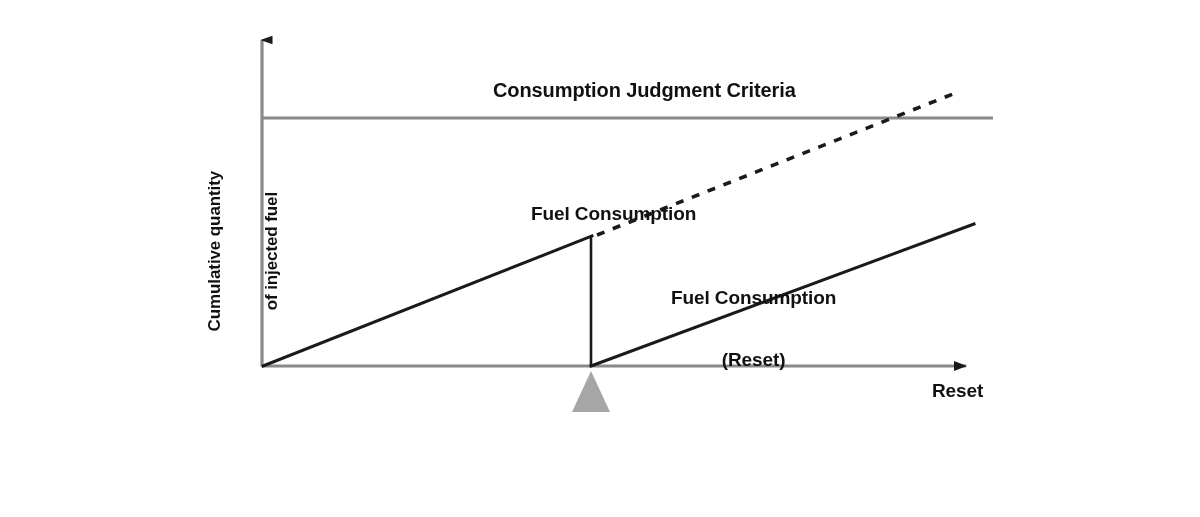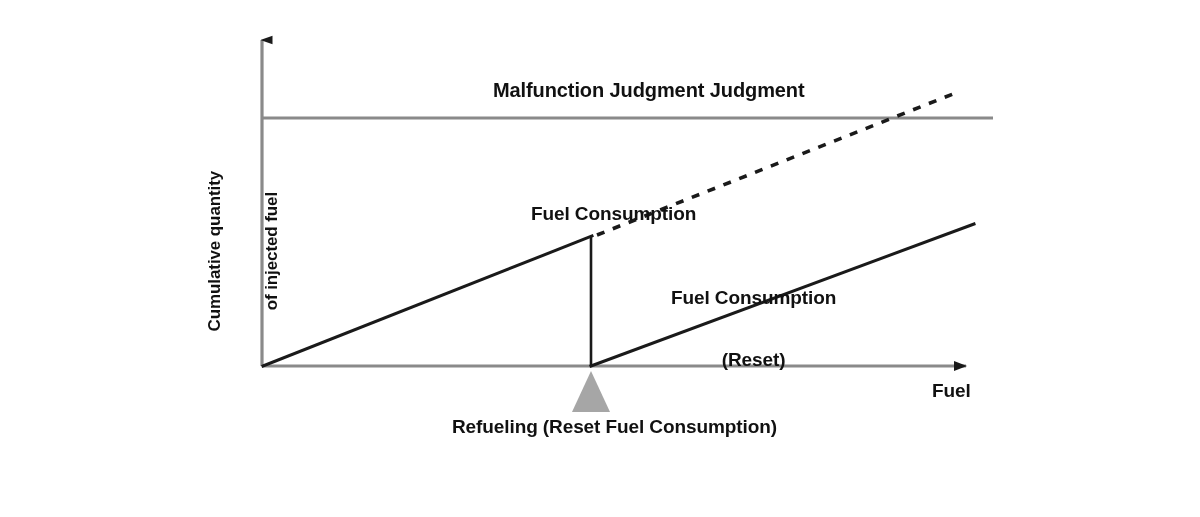--- a/index.html
+++ b/index.html
@@ -105,28 +105,27 @@
     <line x1="591" y1="366" x2="974" y2="224" stroke="#1a1a1a" stroke-width="3" stroke-linecap="square"></line>
 
     <polygon points="591,371 610,412 572,412" fill="#a6a6a6"></polygon>
   </svg>
 
   <div class="lbl" id="y-axis-label">
     <span>Cumulative quantity</span>
     <span>of injected fuel</span>
   </div>
 
-  <div class="lbl" id="criteria-label">Malfunction Judgment Judgment</div>
+  <div class="lbl" id="criteria-label">Consumption Judgment Criteria</div>
 
   <div class="lbl" id="failure-label">
     <span>Fuel Consumption</span>
   </div>
 
   <div class="lbl" id="normal-label">
     <span>Fuel Consumption</span>
     <span>(Reset)</span>
   </div>
 
-  <div class="lbl" id="refuel-label">Refueling (Reset Fuel Consumption)</div>
 
-  <div class="lbl" id="time-label">Fuel</div>
+  <div class="lbl" id="time-label">Reset</div>
 
 </div>
 
 </body></html>

